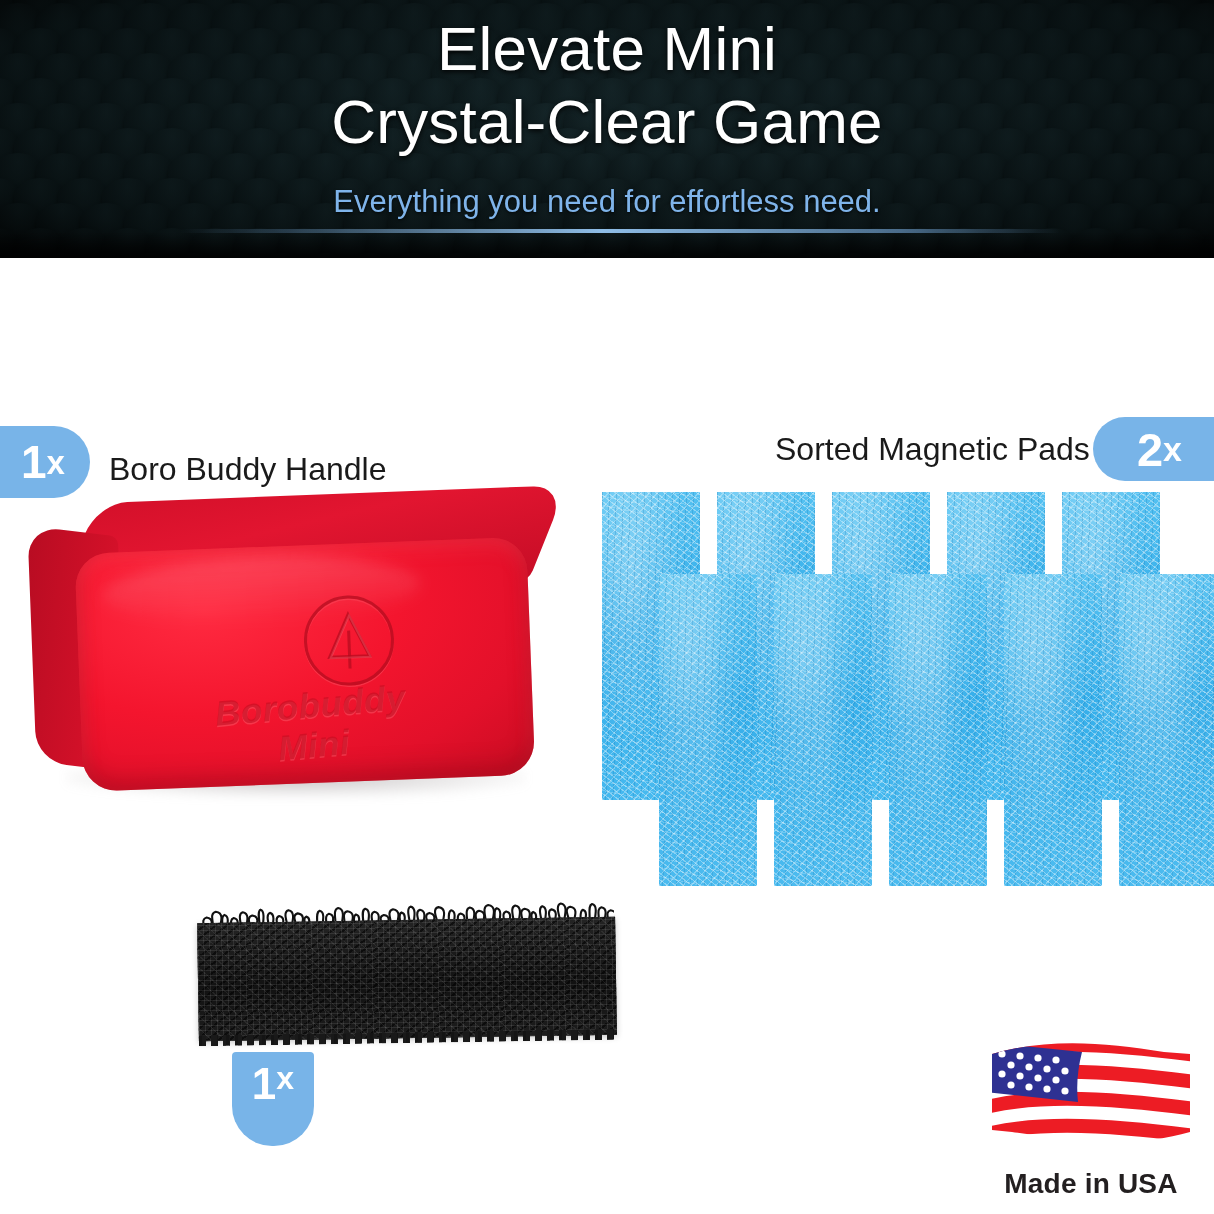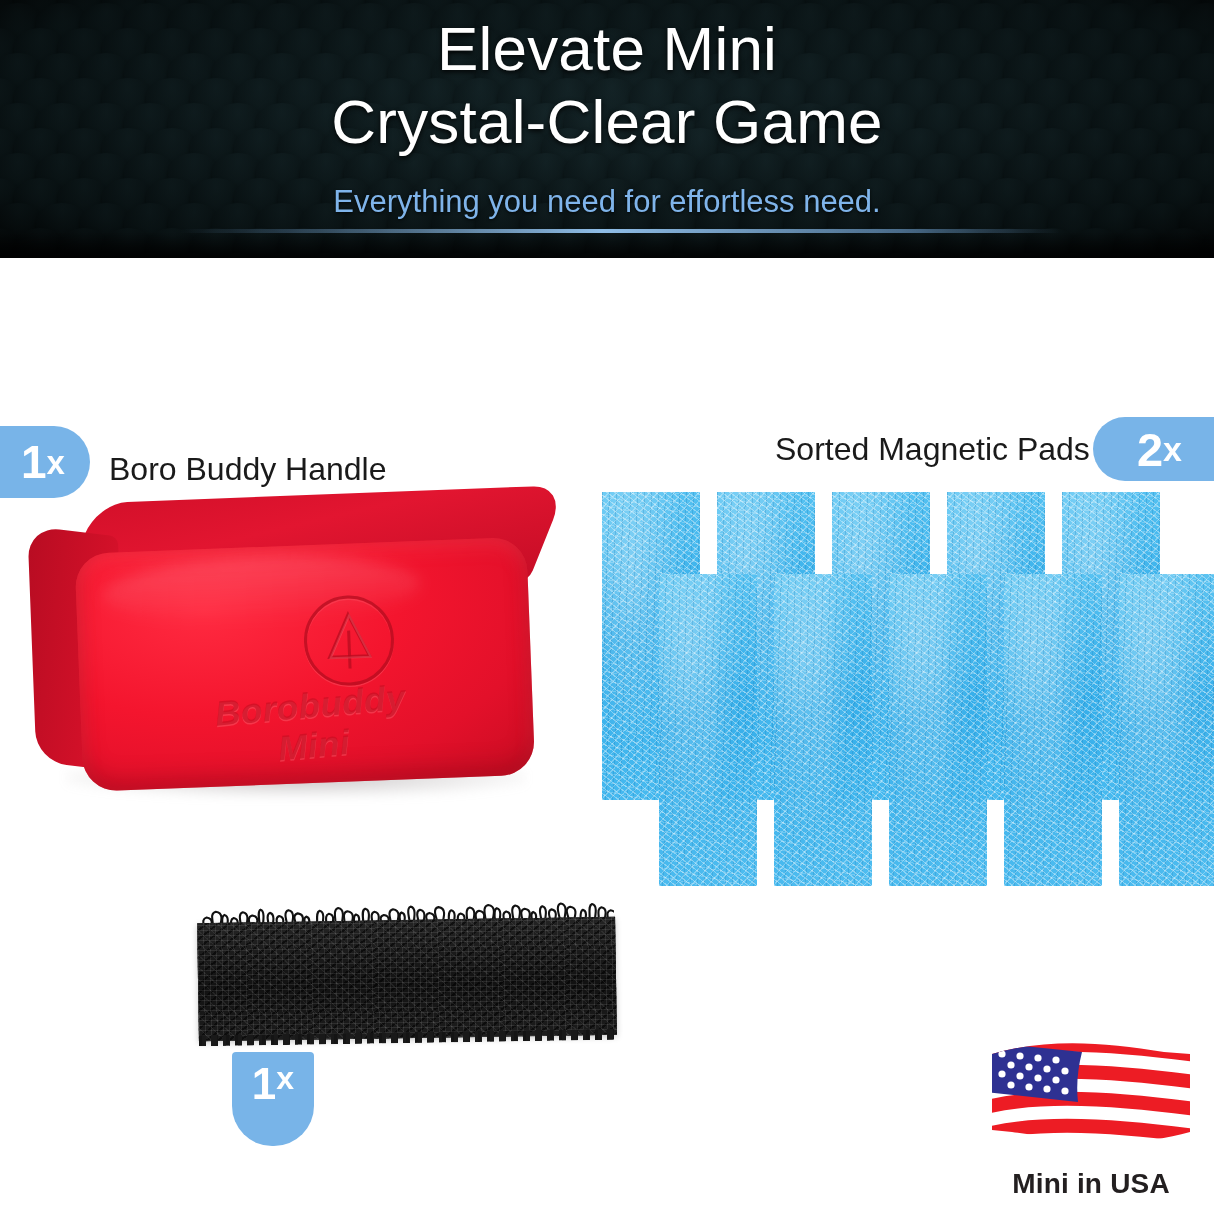--- a/index.html
+++ b/index.html
@@ -884,16 +884,16 @@
             <circle cx="34" cy="36" r="3.6"></circle>
             <circle cx="52" cy="38" r="3.6"></circle>
             <circle cx="70" cy="40" r="3.6"></circle>
           <circle cx="25" cy="45" r="3.6"></circle>
             <circle cx="43" cy="47" r="3.6"></circle>
             <circle cx="61" cy="49" r="3.6"></circle>
             <circle cx="79" cy="51" r="3.6"></circle>
         </g>
       </g>
     </svg>
-    <div class="usa-text">Mini in USA</div>
+    <div class="usa-text">Made in USA</div>
   </div>
 
 </div>
 
 </body></html>

